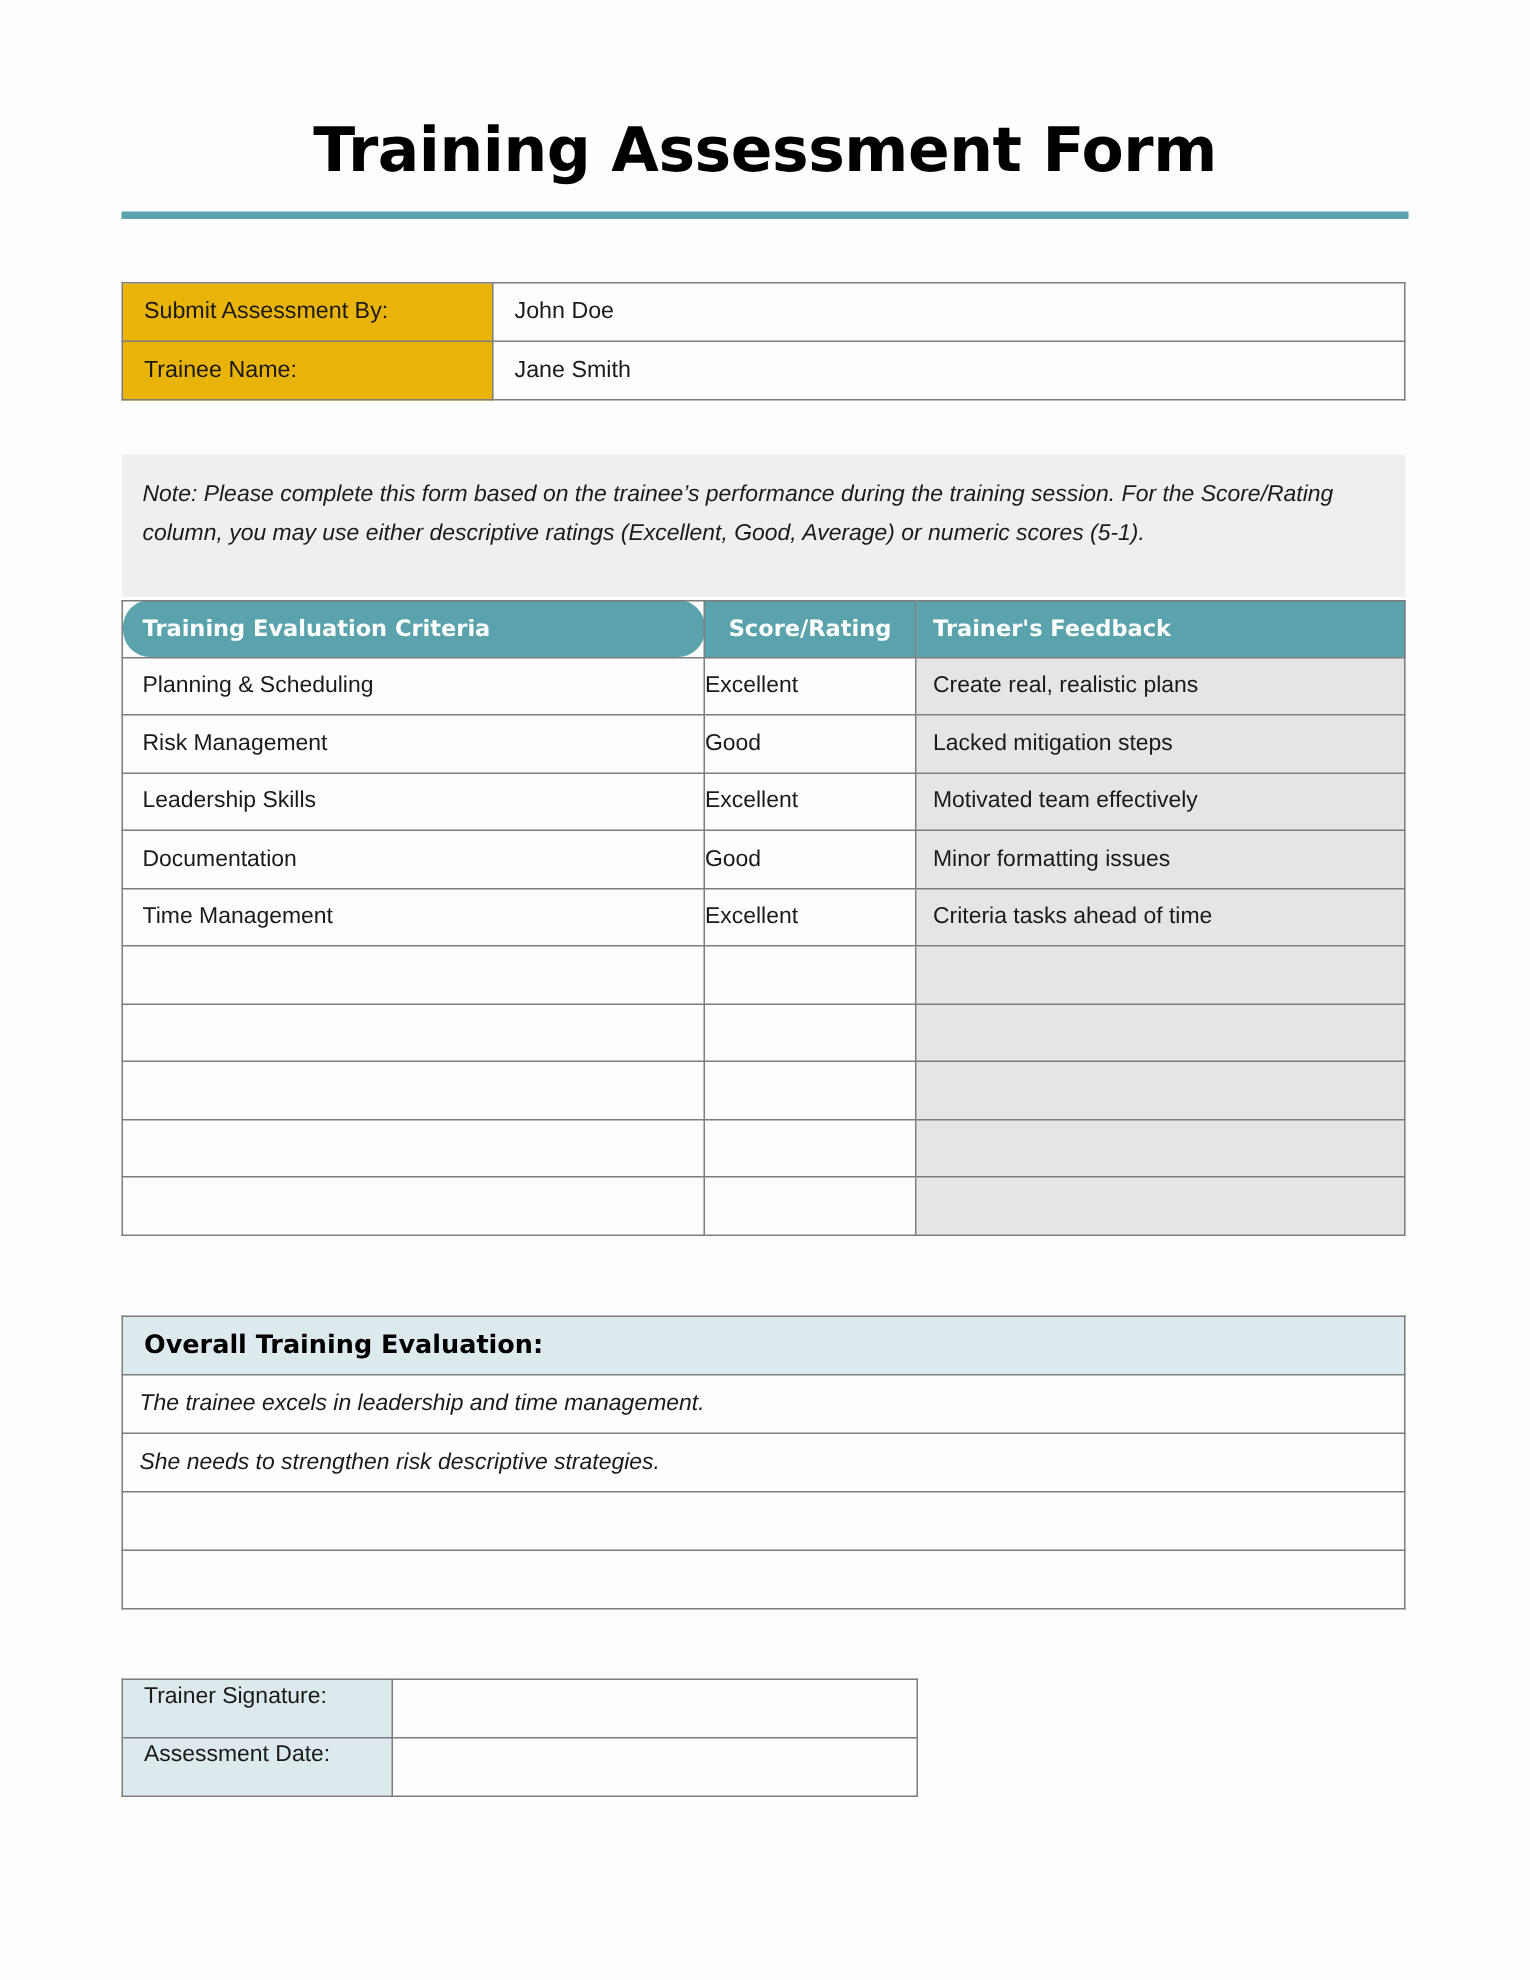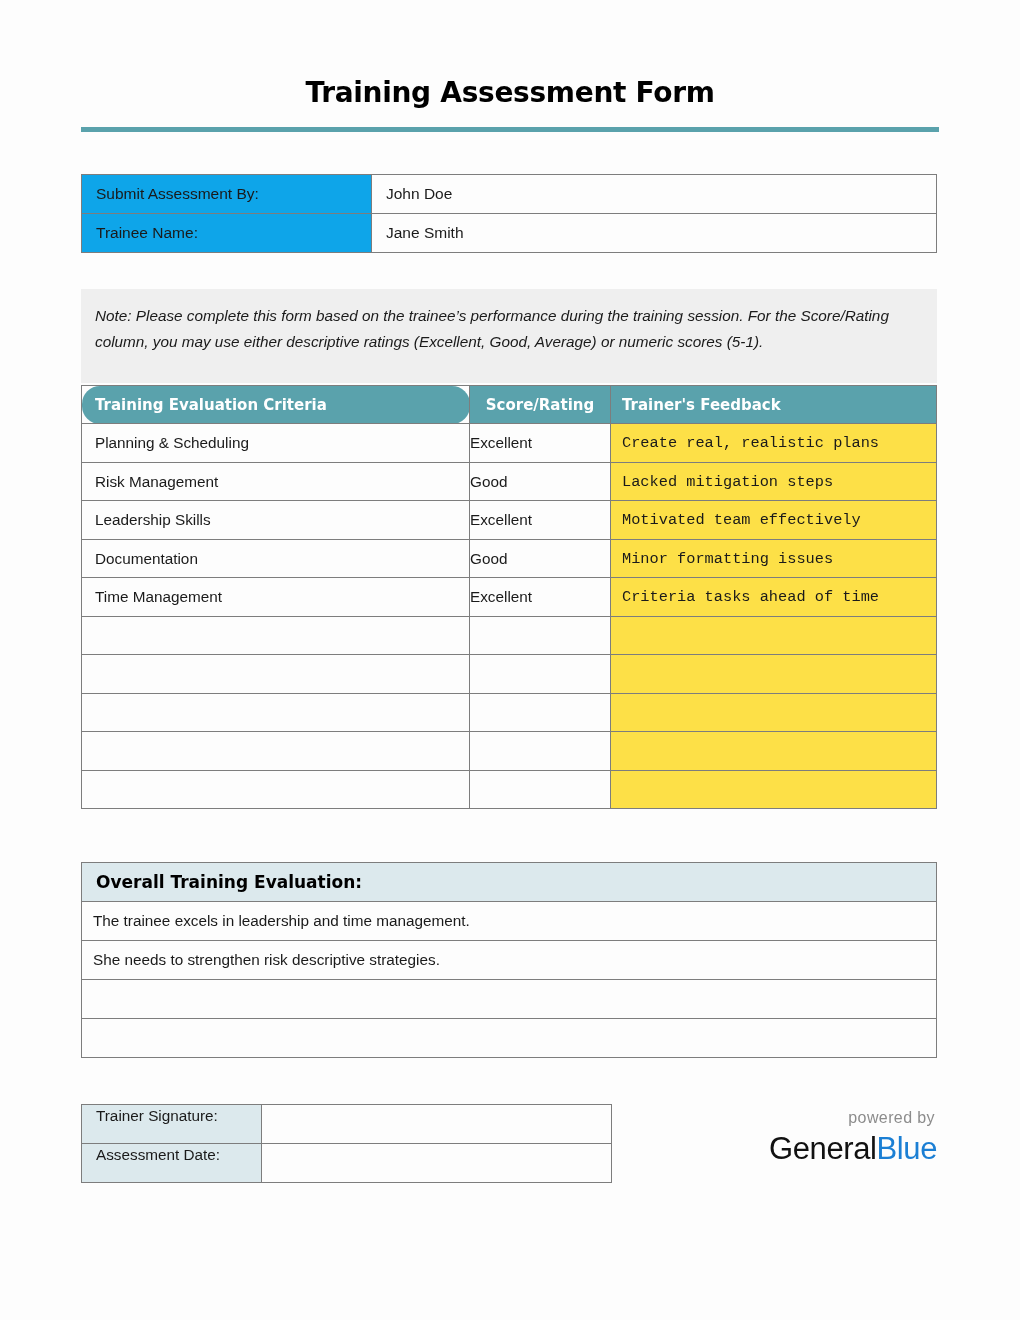--- a/index.html
+++ b/index.html
@@ -19,21 +19,21 @@
     padding: 0;
   }
 
   
   .title-wrap {
     padding: 78px 81px 0 81px;
   }
   .doc-title {
     font-family: "DejaVu Sans", sans-serif;
     font-weight: bold;
-    font-size: 28px;
+    font-size: 41px;
     letter-spacing: -0.3px;
     text-align: center;
     color: #000000;
     margin: 0;
     padding: 0 0 18px 0;
     line-height: 1.1;
   }
   .title-rule {
     height: 5px;
     background: #5aa2ac;
@@ -55,22 +55,22 @@
 
   
   .info-tbl {
     margin-top: 42px;
   }
   .info-tbl td {
     height: 39px;
     font-size: 15.5px;
   }
   .info-label {
-    width: 290px;
-    background: #0ea5e9;
+    width: 247px;
+    background: #eab308;
     padding: 0 0 0 14px !important;
   }
   .info-value {
     background: #fdfdfd;
     padding: 0 0 0 14px !important;
   }
 
   
   .note {
     width: 856px;
@@ -96,40 +96,41 @@
     height: 38px;
     border-color: #7d7d7d;
   }
   .th-criteria { text-align: left; padding-left: 13px !important; width: 388px; border-radius: 18px; }
   .th-score    { text-align: center; width: 141px; }
   .th-feedback { text-align: left; padding-left: 11px !important; }
 
   .crit-tbl td { height: 38.5px; font-size: 15.3px; }
   .td-criteria { background:#fdfdfd; text-align:left; padding-left:13px !important; }
   .td-score    { background:#fdfdfd; text-align:left; }
-  .td-feedback { background:#fde047; text-align:left; padding-left:11px !important;font-family:Liberation Mono, monospace; }
+  .td-feedback { background:#e5e5e5; text-align:left; padding-left:11px !important; }
 
   
   .overall-tbl {
     margin-top: 53px;
   }
   .overall-head {
     background: #dce9ed;
     height: 39px;
     font-family: "DejaVu Sans", sans-serif;
     font-weight: bold;
     font-size: 17px;
     padding: 0 0 0 14px !important;
     color: #000;
   }
   .overall-line {
     background: #fdfdfd;
     height: 39px;
     font-size: 15.3px;
     padding: 0 0 0 11px !important;
+    font-style: italic;
   }
 
   
   .sig-wrap {
     position: relative;
     margin-top: 46px;
     height: 86px;
   }
   .sig-tbl {
     border-collapse: collapse;
@@ -288,19 +289,15 @@
           <td class="sig-label">Trainer Signature:</td>
           <td class="sig-blank"></td>
         </tr>
         <tr>
           <td class="sig-label">Assessment Date:</td>
           <td class="sig-blank"></td>
         </tr>
       </tbody>
     </table>
 
-    <div class="logo">
-      <div class="logo-powered">powered by</div>
-      <div class="logo-name"><span class="logo-general">General</span><span class="logo-blue">Blue</span></div>
-    </div>
   </div>
 
 </div>
 
 </body></html>

